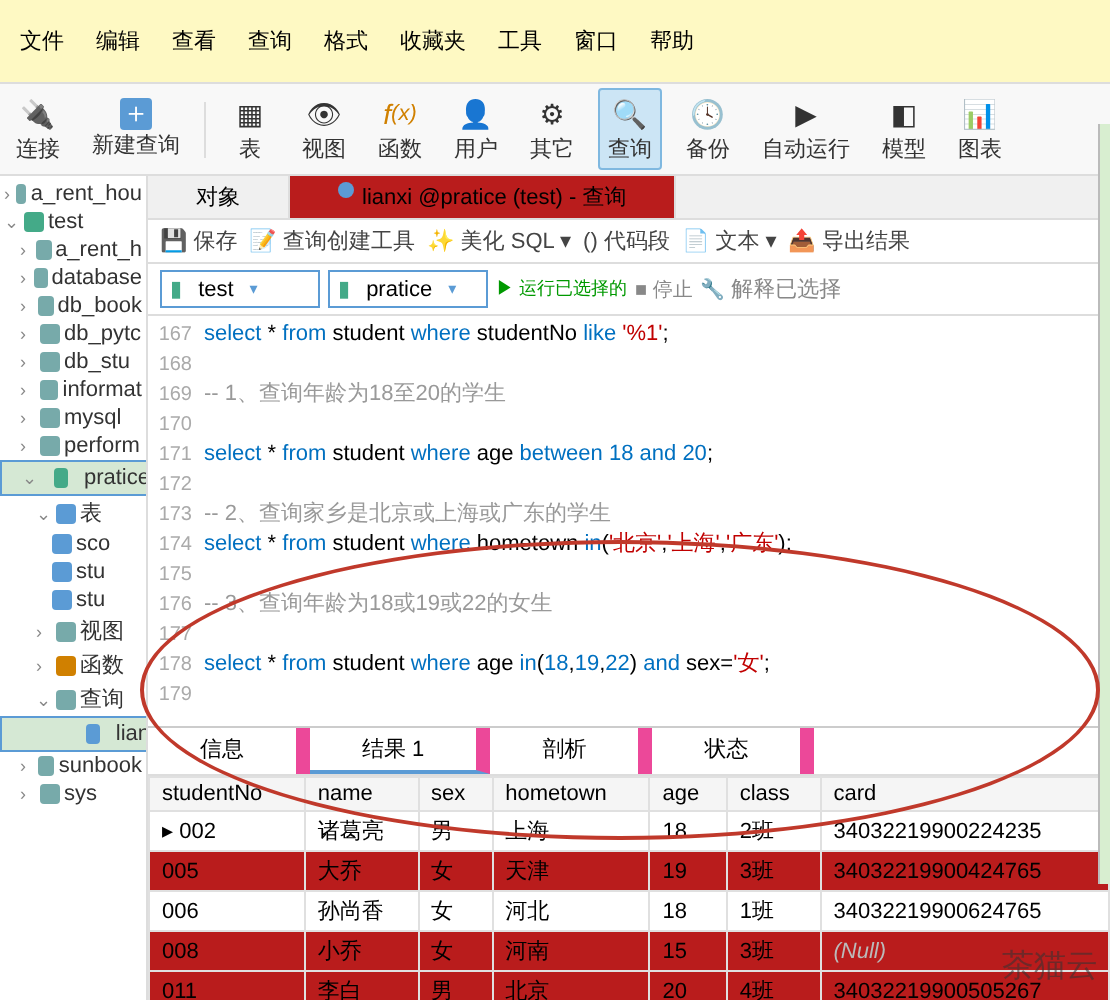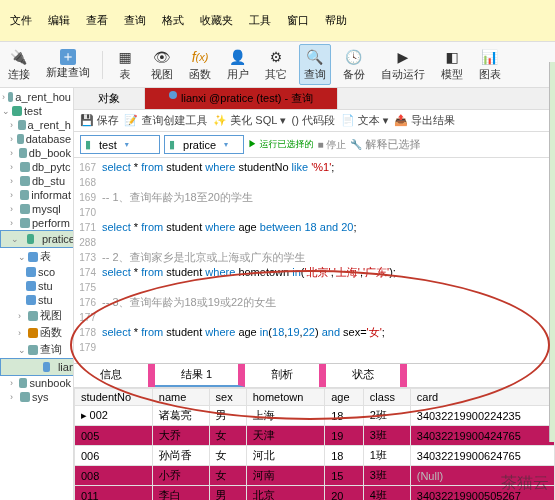--- a/index.html
+++ b/index.html
@@ -36,21 +36,21 @@
 .str{color:#c00000}
 .num{color:#0070c0}
 .cmt{color:#999}
 .results{border-top:1px solid #ccc;background:#fff}
 .rtabs{display:flex;font-size:10px;border-bottom:1px solid #ddd}
 .rtab{padding:3px 26px;border-right:7px solid #ec4899;cursor:pointer}
 .rtab.active{background:#fff;border-bottom:2px solid #5b9bd5}
 table{border-collapse:collapse;font-size:10px;width:100%}
 th,td{border:1px solid #e0e0e0;padding:2px 6px;text-align:left;white-space:nowrap}
 th{background:#f5f5f5;font-weight:normal}
-tr.odd{background:#be185d}
+tr.odd{background:#b91c1c}
 .circle{position:absolute;border:2px solid #c0392b;border-radius:50%;pointer-events:none}
 .c1{left:70px;top:270px;width:480px;height:150px}
 .watermark{position:absolute;right:6px;bottom:6px;font-size:16px;color:#333;opacity:.55;font-weight:500}
 .rightstrip{position:absolute;right:0;top:62px;width:6px;height:380px;background:#d8eed0;border-left:1px solid #bbb}
 </style>
 </head>
 <body>
 
 <div class="menubar">
 <span>文件</span>
@@ -272,21 +272,21 @@
         </div>
 <div class="ln">
           <span class="gut">170</span>
           <span class="code"></span>
         </div>
 <div class="ln">
           <span class="gut">171</span>
           <span class="code"><span class="kw">select</span> * <span class="kw">from</span> student <span class="kw">where</span> age <span class="kw">between</span> <span class="num">18</span> <span class="kw">and</span> <span class="num">20</span>;</span>
         </div>
 <div class="ln">
-          <span class="gut">288</span>
+          <span class="gut">172</span>
           <span class="code"></span>
         </div>
 <div class="ln">
           <span class="gut">173</span>
           <span class="code cmt">-- 2、查询家乡是北京或上海或广东的学生</span>
         </div>
 <div class="ln">
           <span class="gut">174</span>
           <span class="code"><span class="kw">select</span> * <span class="kw">from</span> student <span class="kw">where</span> hometown <span class="kw">in</span>(<span class="str">'北京'</span>,<span class="str">'上海'</span>,<span class="str">'广东'</span>);</span>
         </div>
@@ -360,21 +360,21 @@
               <td>1班</td>
               <td>34032219900624765</td>
             </tr>
             <tr class="odd">
               <td>008</td>
               <td>小乔</td>
               <td>女</td>
               <td>河南</td>
               <td>15</td>
               <td>3班</td>
-              <td style="color: rgb(187, 187, 187);">(Null)</td>
+              <td style="color: rgb(187, 187, 187); font-style: italic;">(Null)</td>
             </tr>
             <tr class="odd">
               <td>011</td>
               <td>李白</td>
               <td>男</td>
               <td>北京</td>
               <td>20</td>
               <td>4班</td>
               <td>34032219900505267</td>
             </tr>

